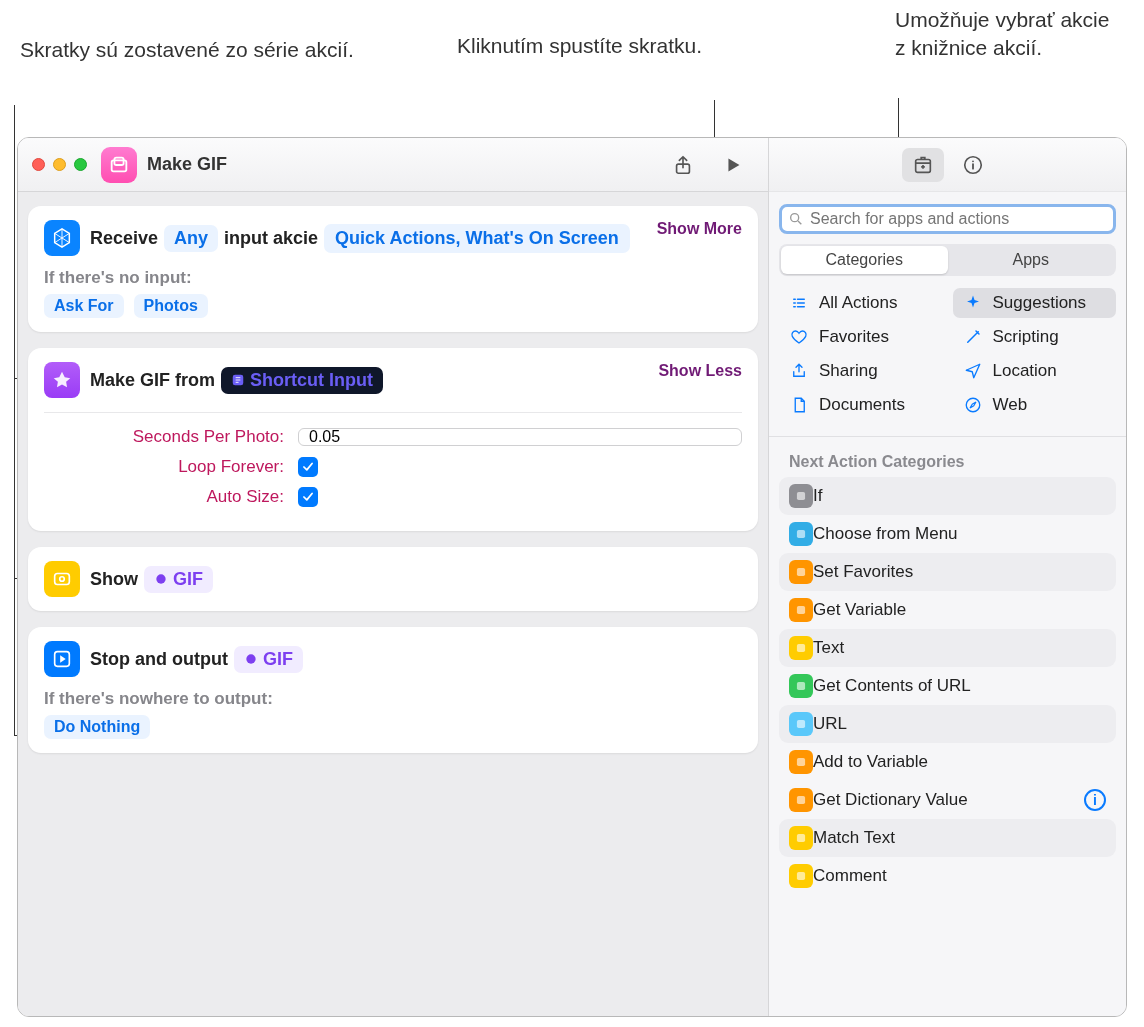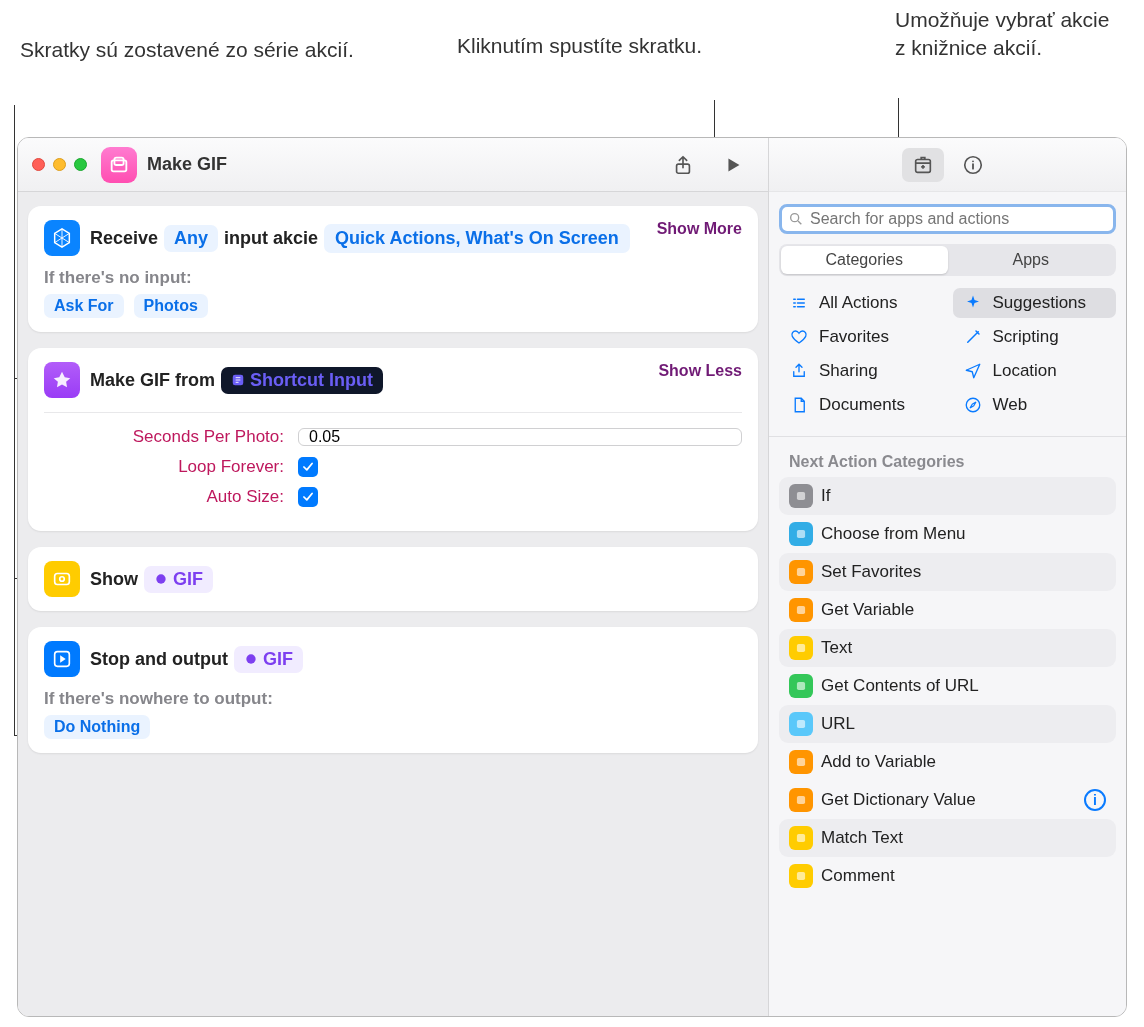--- a/index.html
+++ b/index.html
@@ -155,21 +155,21 @@
   padding: 5px 10px; border-radius: 7px;
   font-size: 17px; color: #222;
 }
 .cat-item.sel { background: #dedee2; }
 .cat-ico { width: 20px; height: 20px; display: flex; align-items: center; justify-content: center; }
 
 .divider { height: 1px; background: #e0e0e3; margin: 6px 0; }
 .sugg-head { padding: 10px 20px 6px; color: #8a8a8f; font-size: 16px; font-weight: 600; }
 .sugg-list { padding: 0 10px; display: flex; flex-direction: column; gap: 0px; }
 .sugg-item {
-  display: flex; align-items: center; gap: 8px;
+  display: flex; align-items: center; gap: 0;
   padding: 7px 10px; border-radius: 9px;
   font-size: 17px; color: #222;
 }
 .sugg-item.alt { background: #ededf0; }
 .sugg-ico {
   width: 24px; height: 24px; border-radius: 6px;
   display: flex; align-items: center; justify-content: center;
   flex-shrink: 0; color: #fff;
 }
 .info-circ {

